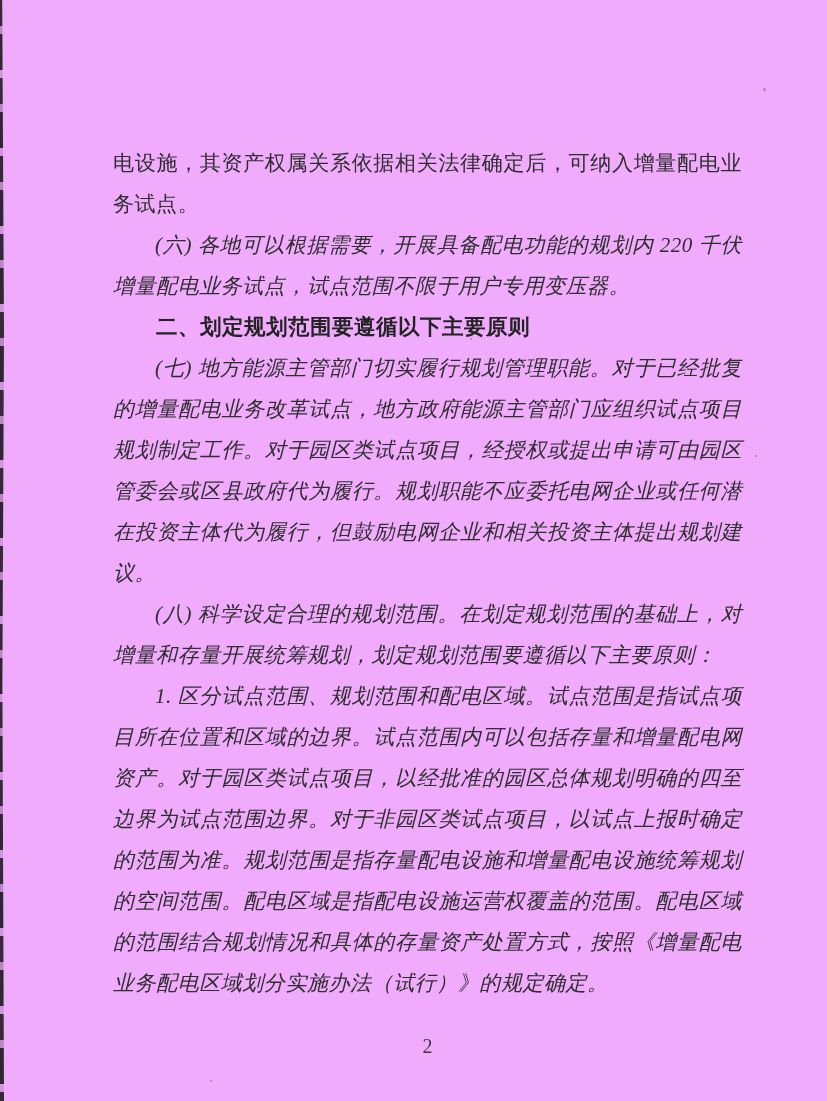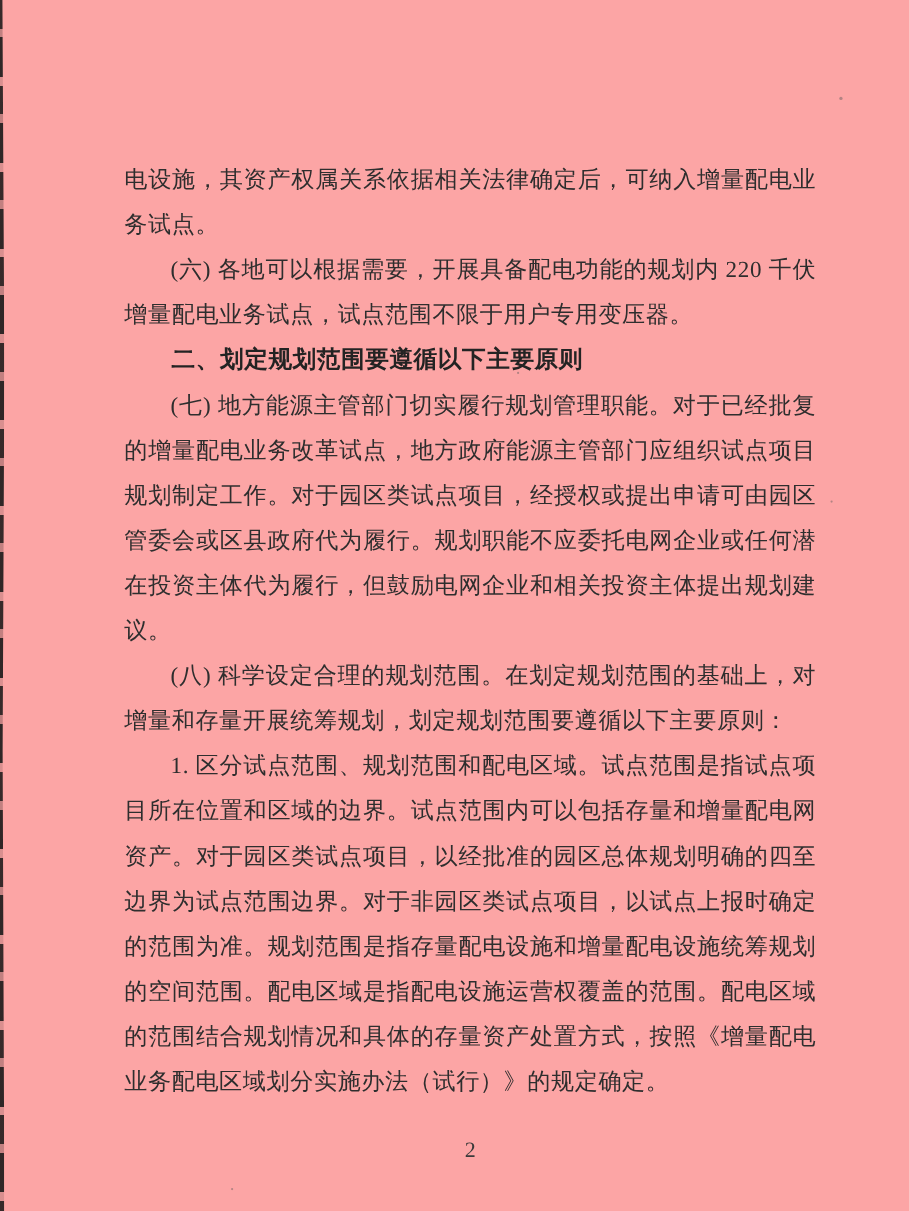--- a/index.html
+++ b/index.html
@@ -1,20 +1,20 @@
 <!DOCTYPE html>
 <html><head>
 <meta charset="utf-8">
 <style>
   html, body { margin: 0; padding: 0; }
   .page {
     position: relative;
     width: 827px;
     height: 1101px;
-    background: #fca5a5;
+    background: #f0abfc;
     overflow: hidden;
     font-family: "Liberation Serif", serif;
     color: #2e2e2e;
   }
   
   .edge-line {
     position: absolute;
     left: 0; top: 0;
     width: 4px; height: 1101px;
     background:
@@ -32,21 +32,21 @@
     left: 113px;
     top: 143px;
     width: 629px;
     font-size: 21px;
     line-height: 41px;
     letter-spacing: 0.55px;
     text-align: justify;
     text-justify: inter-ideograph;
   }
   .para { margin: 0; }
-  .indent { text-indent: 2em; }
+  .indent { text-indent: 2em; font-style: italic; }
   .heading {
     margin: 0;
     font-family: "Liberation Sans", sans-serif;
     font-weight: bold;
     font-size: 21.5px;
     line-height: 41px;
     color: #232323;
     text-indent: 2em;
     letter-spacing: 0.5px;
   }

